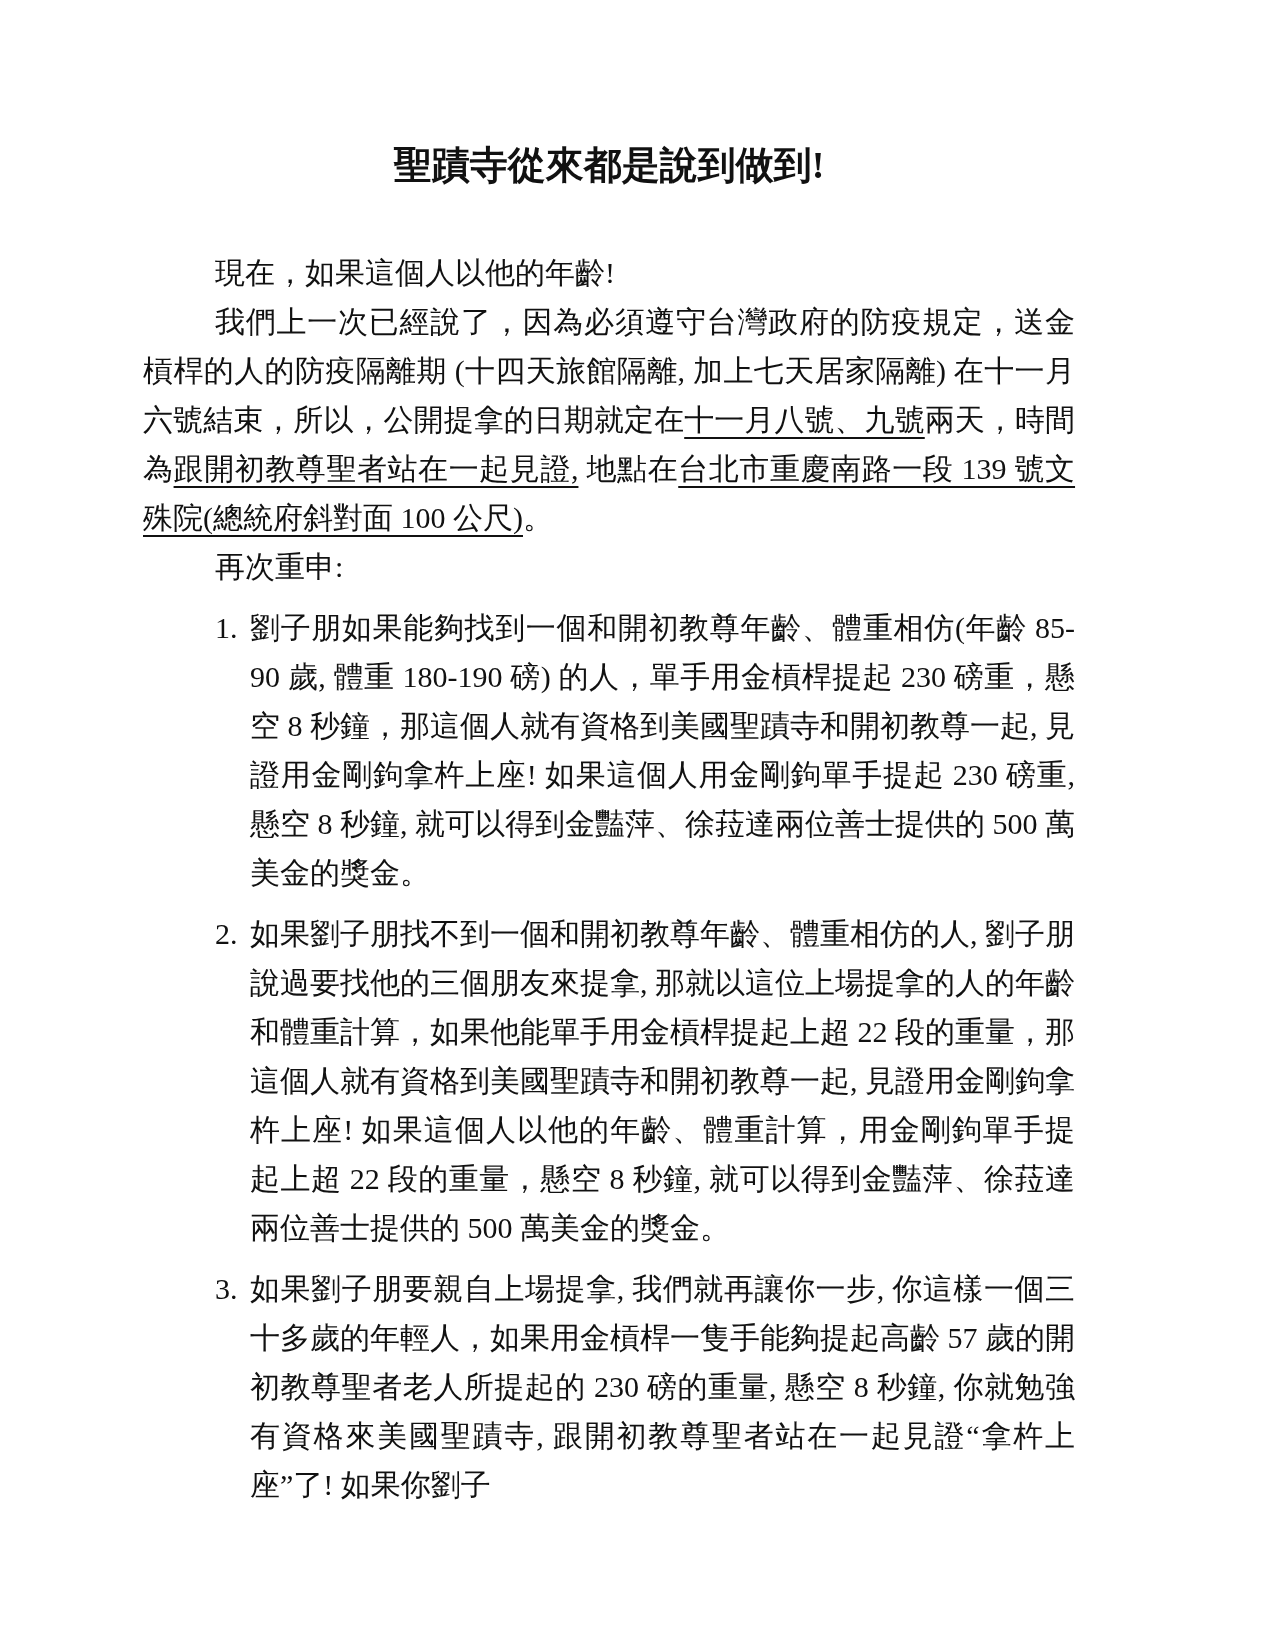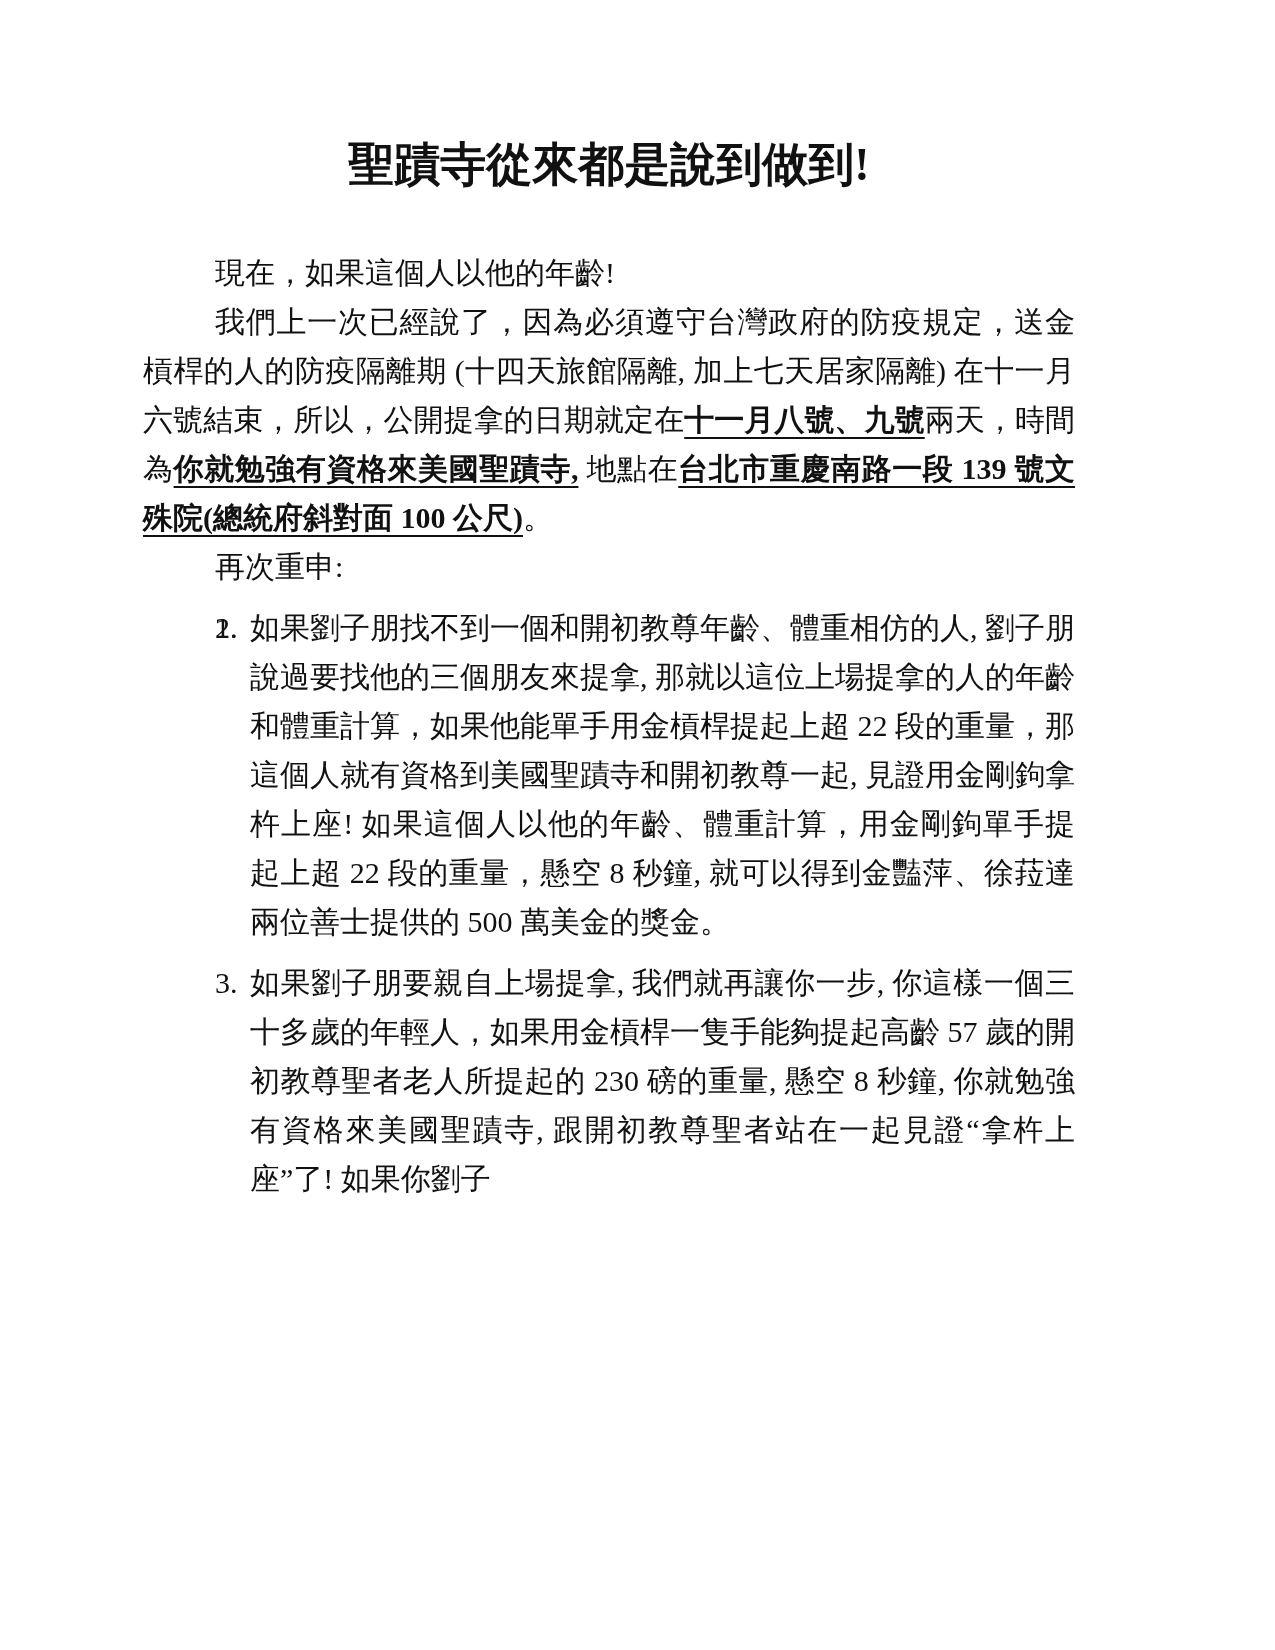--- a/index.html
+++ b/index.html
@@ -18,33 +18,33 @@
     color: #111111;
     font-family: "Liberation Serif", "DejaVu Serif", serif;
     font-size: 30px;
     line-height: 49px;
     text-align: justify;
     overflow: hidden;
   }
   .doc-title {
     margin: 0 0 60px 0;
     padding: 0;
-    font-size: 46px;
+    font-size: 38px;
     line-height: 46px;
     font-weight: bold;
     text-align: center;
     text-indent: 0;
   }
   p.para {
     margin: 0;
     padding: 0;
     text-indent: 72px;
   }
   .em-bu {
-    font-weight: bold;
+    font-weight: normal;
     text-decoration: underline;
     text-decoration-thickness: 2px;
     text-underline-offset: 7px;
   }
   .num-list {
     margin: 0;
     padding: 0;
   }
   .list-item {
     position: relative;
@@ -61,28 +61,29 @@
 </head>
 <body>
 
 <div class="page">
 
   <h1 class="doc-title">聖蹟寺從來都是說到做到!</h1>
 
 
   <p class="para"><span>現在，如果這個人以他的年齡!</span></p>
 
-  <p class="para"><span>我們上一次已經說了，因為必須遵守台灣政府的防疫規定，送金槓桿的人的防疫隔離期 (十四天旅館隔離, 加上七天居家隔離) 在十一月六號結束，所以，公開提拿的日期就定在</span><span class="em-bu">十一月八號、九號</span><span>兩天，時間為</span><span class="em-bu">你就勉強有資格來美國聖蹟寺,</span><span> 地點在</span><span class="em-bu">台北市重慶南路一段 139 號文殊院(總統府斜對面 100 公尺)</span><span>。</span></p>
+  <p class="para"><span>我們上一次已經說了，因為必須遵守台灣政府的防疫規定，送金槓桿的人的防疫隔離期 (十四天旅館隔離, 加上七天居家隔離) 在十一月六號結束，所以，公開提拿的日期就定在</span><span class="em-bu">十一月八號、九號</span><span>兩天，時間為</span><span class="em-bu">跟開初教尊聖者站在一起見證,</span><span> 地點在</span><span class="em-bu">台北市重慶南路一段 139 號文殊院(總統府斜對面 100 公尺)</span><span>。</span></p>
 
   <p class="para"><span>再次重申:</span></p>
 
   <div class="num-list">
 
     <div class="list-item">
       <span class="list-num">1.</span>
+      <div><span>劉子朋如果能夠找到一個和開初教尊年齡、體重相仿(年齡 85-90 歲, 體重 180-190 磅) 的人，單手用金槓桿提起 230 磅重，懸空 8 秒鐘，那這個人就有資格到美國聖蹟寺和開初教尊一起, 見證用金剛鉤拿杵上座! 如果這個人用金剛鉤單手提起 230 磅重, 懸空 8 秒鐘, 就可以得到金豔萍、徐菈達兩位善士提供的 500 萬美金的獎金。</span></div>
     </div>
 
     <div class="list-item">
       <span class="list-num">2.</span>
       <div><span>如果劉子朋找不到一個和開初教尊年齡、體重相仿的人, 劉子朋說過要找他的三個朋友來提拿, 那就以這位上場提拿的人的年齡和體重計算，如果他能單手用金槓桿提起上超 22 段的重量，那這個人就有資格到美國聖蹟寺和開初教尊一起, 見證用金剛鉤拿杵上座! 如果這個人以他的年齡、體重計算，用金剛鉤單手提起上超 22 段的重量，懸空 8 秒鐘, 就可以得到金豔萍、徐菈達兩位善士提供的 500 萬美金的獎金。</span></div>
     </div>
 
     <div class="list-item">
       <span class="list-num">3.</span>
       <div><span>如果劉子朋要親自上場提拿, 我們就再讓你一步, 你這樣一個三十多歲的年輕人，如果用金槓桿一隻手能夠提起高齡 57 歲的開初教尊聖者老人所提起的 230 磅的重量, 懸空 8 秒鐘, 你就勉強有資格來美國聖蹟寺, 跟開初教尊聖者站在一起見證“拿杵上座”了! 如果你劉子</span></div>

